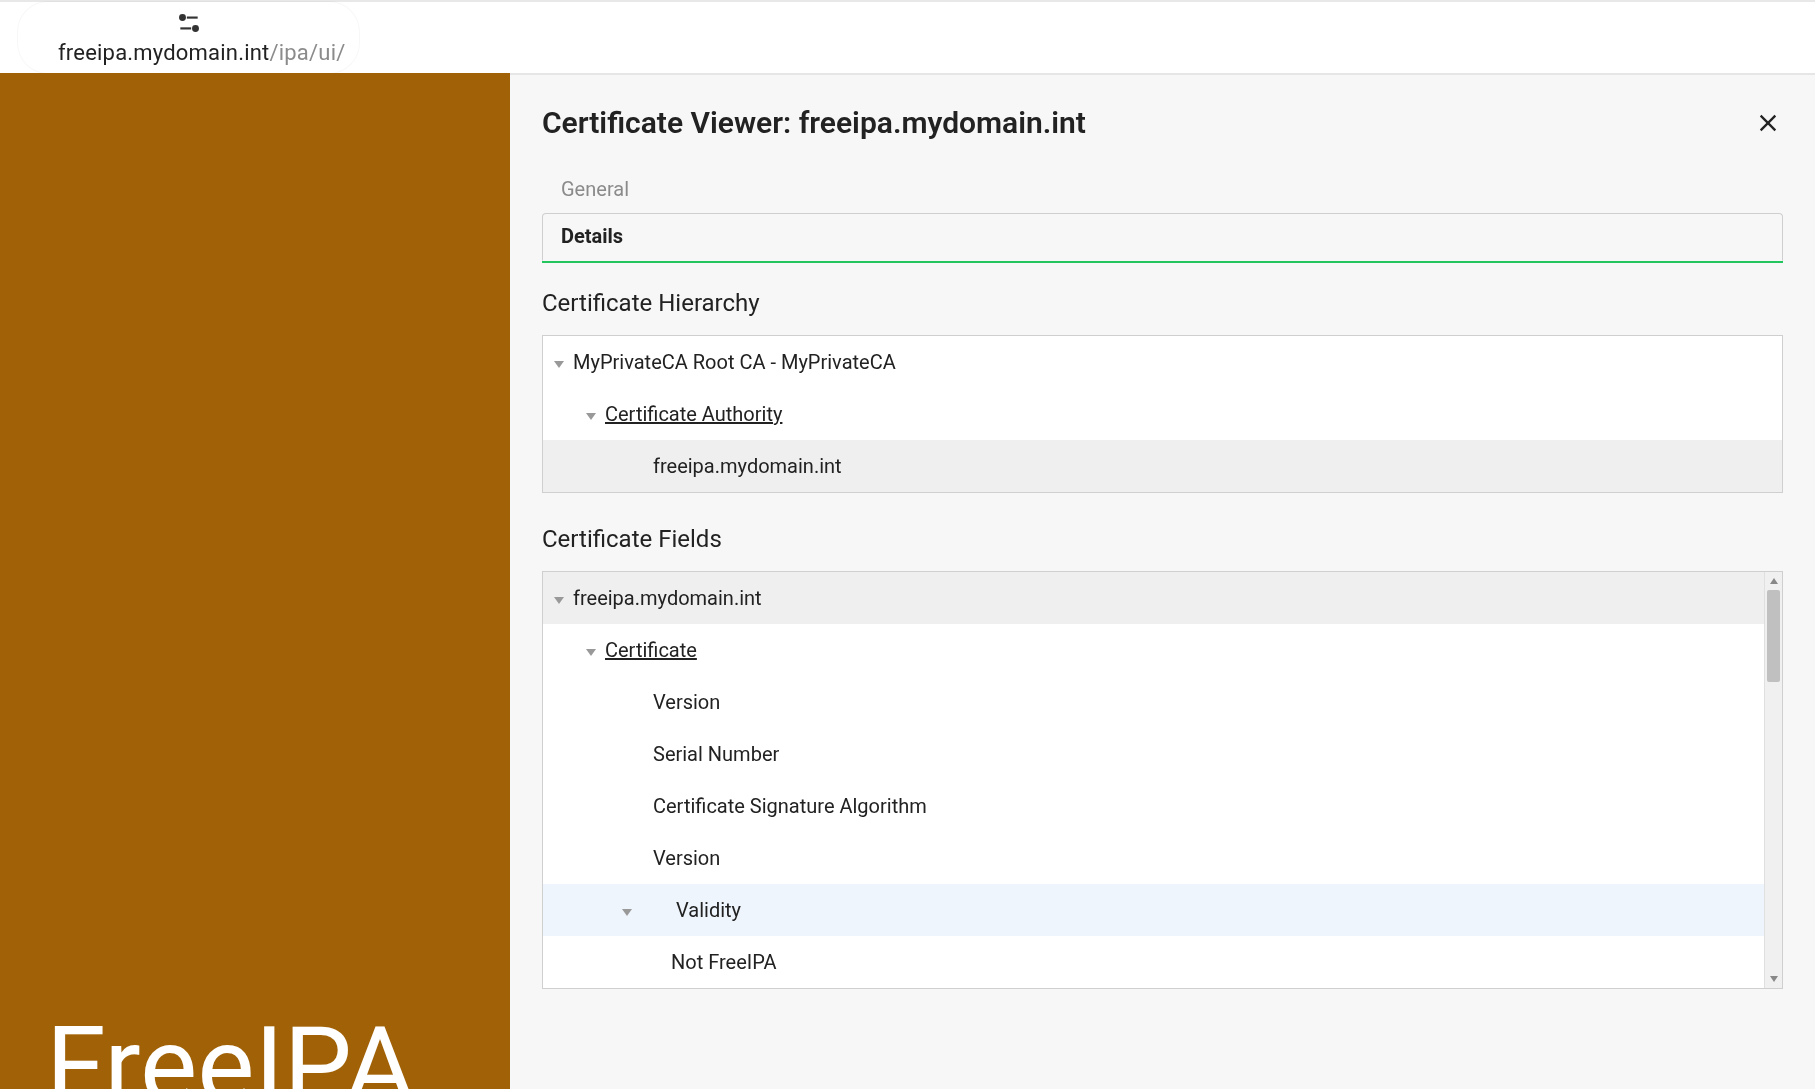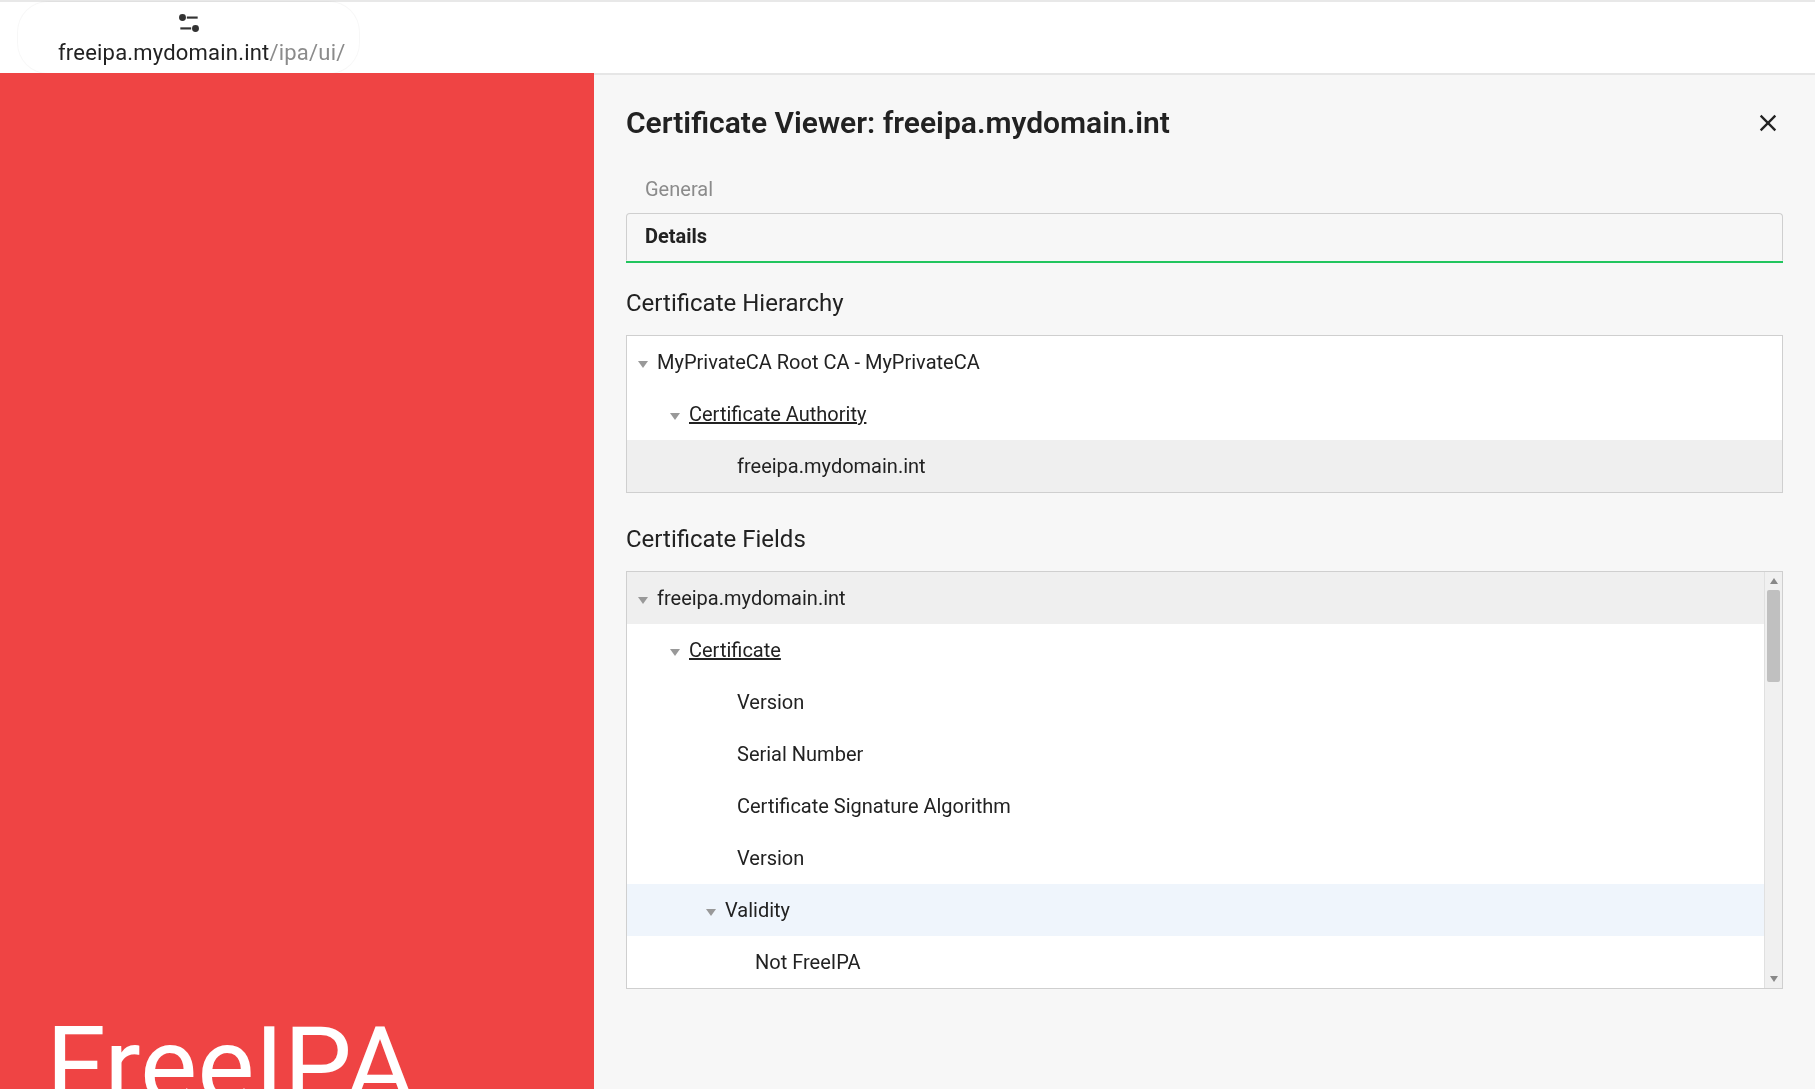--- a/index.html
+++ b/index.html
@@ -41,22 +41,22 @@
       color: #222;
       letter-spacing: 0.2px;
     }
     .url-domain { color: #222; }
     .url-path { color: #8b8b8b; }
     .content {
       display: flex;
       height: calc(100% - 73px);
     }
     .dark-panel {
-      width: 594px;
-      background: #ef4444;
+      width: 510px;
+      background: #a16207;
       position: relative;
       overflow: hidden;
     }
     .logo-text {
       position: absolute;
       bottom: -40px;
       left: 46px;
       font-size: 108px;
       font-weight: 400;
       color: #fff;
@@ -138,20 +138,21 @@
     }
     .tree-row.indent-0 { padding-left: 10px; }
     .tree-row.indent-1 { padding-left: 42px; text-decoration: underline; }
     .tree-row.indent-2 { padding-left: 90px; }
     .tree-row.indent-3 { padding-left: 108px; }
     .tree-row.selected {
       background: #efefef;
     }
     .tree-row.highlighted {
       background: #eff5fc;
+      gap: 35px;
     }
     .tree-row.header-sel {
       background: #efefef;
     }
     .tree-caret {
       display: inline-block;
       margin-right: 8px;
       width: 12px;
     }
     .tree-caret svg {

